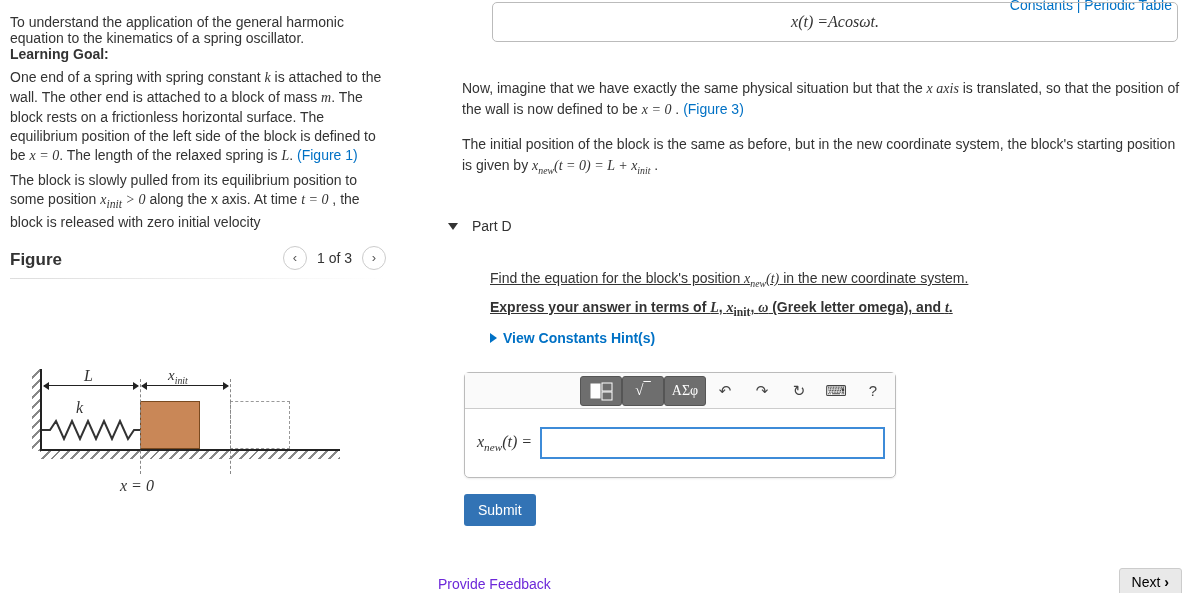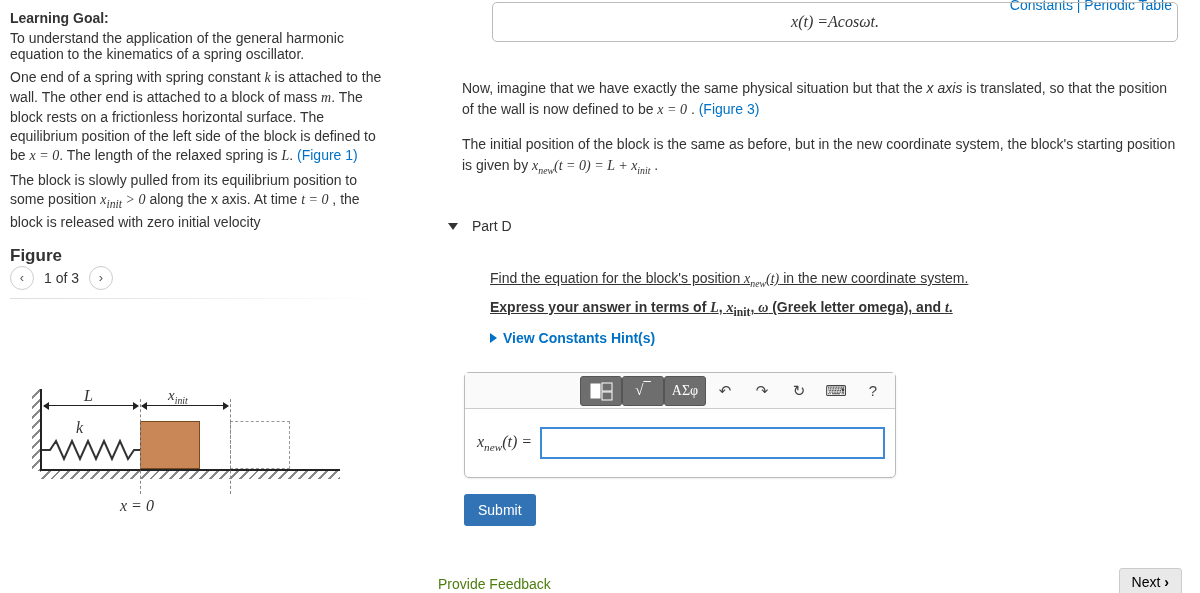--- a/index.html
+++ b/index.html
@@ -23,24 +23,23 @@
   }
   .learning-goal {
     margin-bottom: 6px;
   }
   .lg-label { font-weight: bold; display: inline; }
   .problem-text p { margin-bottom: 6px; line-height: 1.35; }
   .fig-link { color: #0071c5; }
   .figure-header {
     display: flex;
     justify-content: space-between;
-    align-items: flex-start;
+    align-items: flex-end;
     padding: 6px 0;
     margin-top: 8px;
-    flex-direction: column;
   }
   .figure-title { font-size: 17px; font-weight: bold; }
   .fig-nav { display: flex; align-items: center; gap: 4px; }
   .nav-btn {
     width: 24px; height: 24px;
     border: 1px solid #ccc;
     border-radius: 50%;
     background: #fff;
     display: inline-flex;
     align-items: center;
@@ -185,21 +184,21 @@
     color: #fff;
     border: none;
     border-radius: 3px;
     padding: 8px 14px;
     font-size: 14px;
     cursor: pointer;
   }
   .feedback-link {
     position: absolute;
     top: 576px; left: 18px;
-    color: #4d7c0f;
+    color: #6d28d9;
     font-size: 14px;
     cursor: pointer;
   }
   .next-btn {
     position: absolute;
     top: 568px; right: 8px;
     background: #e9e9e9;
     border: 1px solid #ccc;
     padding: 5px 12px;
     font-size: 14px;
@@ -222,22 +221,22 @@
     border-top:4px solid transparent; border-bottom:4px solid transparent;
   }
   .fig-arrow-line::before { left:-1px; border-right:6px solid #222; }
   .fig-arrow-line::after { right:-1px; border-left:6px solid #222; }
 </style>
 </head>
 <body>
 
 <div class="left-pane">
   <div class="learning-goal">
+    <p style="margin-top:4px;">To understand the application of the general harmonic equation to the kinematics of a spring oscillator.</p>
     <p><span class="lg-label">Learning Goal:</span></p>
-    <p style="margin-top:4px;">To understand the application of the general harmonic equation to the kinematics of a spring oscillator.</p>
   </div>
   <div class="problem-text">
     <p>
       <span>One end of a spring with spring constant </span><span style="font-family:'Times New Roman',serif;font-style:italic;">k</span><span> is attached to the wall. The other end is attached to a block of mass </span><span style="font-family:'Times New Roman',serif;font-style:italic;">m</span><span>. The block rests on a frictionless horizontal surface. The equilibrium position of the left side of the block is defined to be </span><span style="font-family:'Times New Roman',serif;font-style:italic;">x = 0</span><span>. The length of the relaxed spring is </span><span style="font-family:'Times New Roman',serif;font-style:italic;">L</span><span>. </span><span class="fig-link">(Figure 1)</span>
     </p>
     <p>
       <span>The block is slowly pulled from its equilibrium position to some position </span><span style="font-family:Liberation Serif, serif;font-style:italic;">x<sub>init</sub> &gt; 0</span><span> along the x axis. At time </span><span style="font-family:'Times New Roman',serif;font-style:italic;">t = 0</span><span> , the block is released with zero initial velocity</span>
     </p>
   </div>
 
@@ -280,21 +279,21 @@
   <div class="top-links">
     <span>Constants</span> | <span>Periodic Table</span>
   </div>
 
   <div class="prev-answer-box">
     <span style="font-style:italic;">x</span>(<span style="font-style:italic;">t</span>) = <span style="font-style:italic;">A</span> cos <span style="font-style:italic;">ωt</span>.
   </div>
 
   <div class="instruction-block">
     <p>
-      <span>Now, imagine that we have exactly the same physical situation but that the </span><span style="font-style:italic;">x axis</span><span> is translated, so that the position of the wall is now defined to be </span><span class="ital">x = 0</span><span> . </span><span class="fig-link">(Figure 3)</span>
+      <span>Now, imagine that we have exactly the same physical situation but that the </span><span style="font-style:italic;font-family:Liberation Serif, serif;">x axis</span><span> is translated, so that the position of the wall is now defined to be </span><span class="ital">x = 0</span><span> . </span><span class="fig-link">(Figure 3)</span>
     </p>
     <p style="margin-top:14px;">
       <span>The initial position of the block is the same as before, but in the new coordinate system, the block's starting position is given by </span><span class="ital">x<sub style="font-size:0.7em;">new</sub>(t = 0) = L + x<sub style="font-size:0.7em;">init</sub></span><span> .</span>
     </p>
   </div>
 
   <div class="part-header">
     <div class="tri-down"></div>
     <div class="part-title">Part D</div>
   </div>

